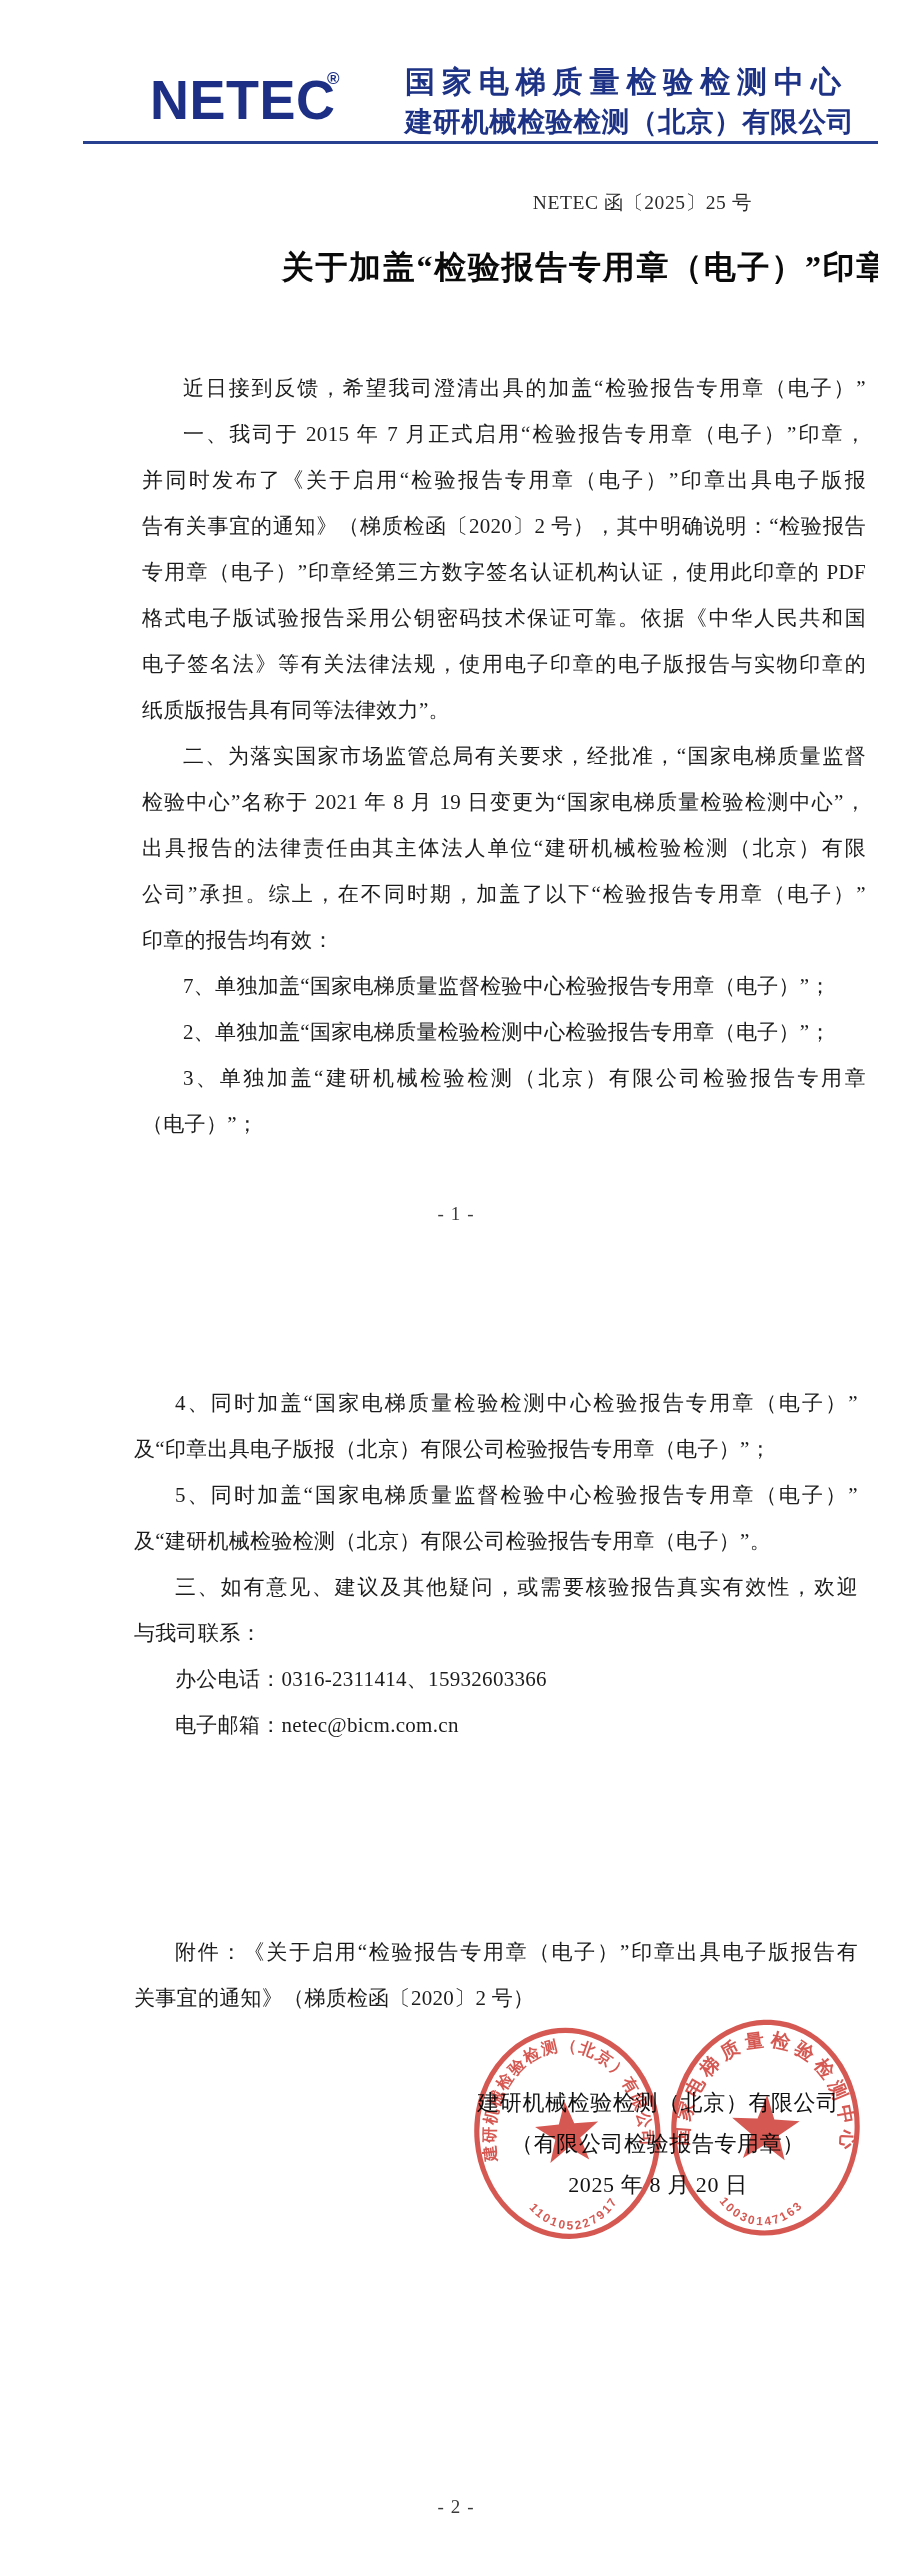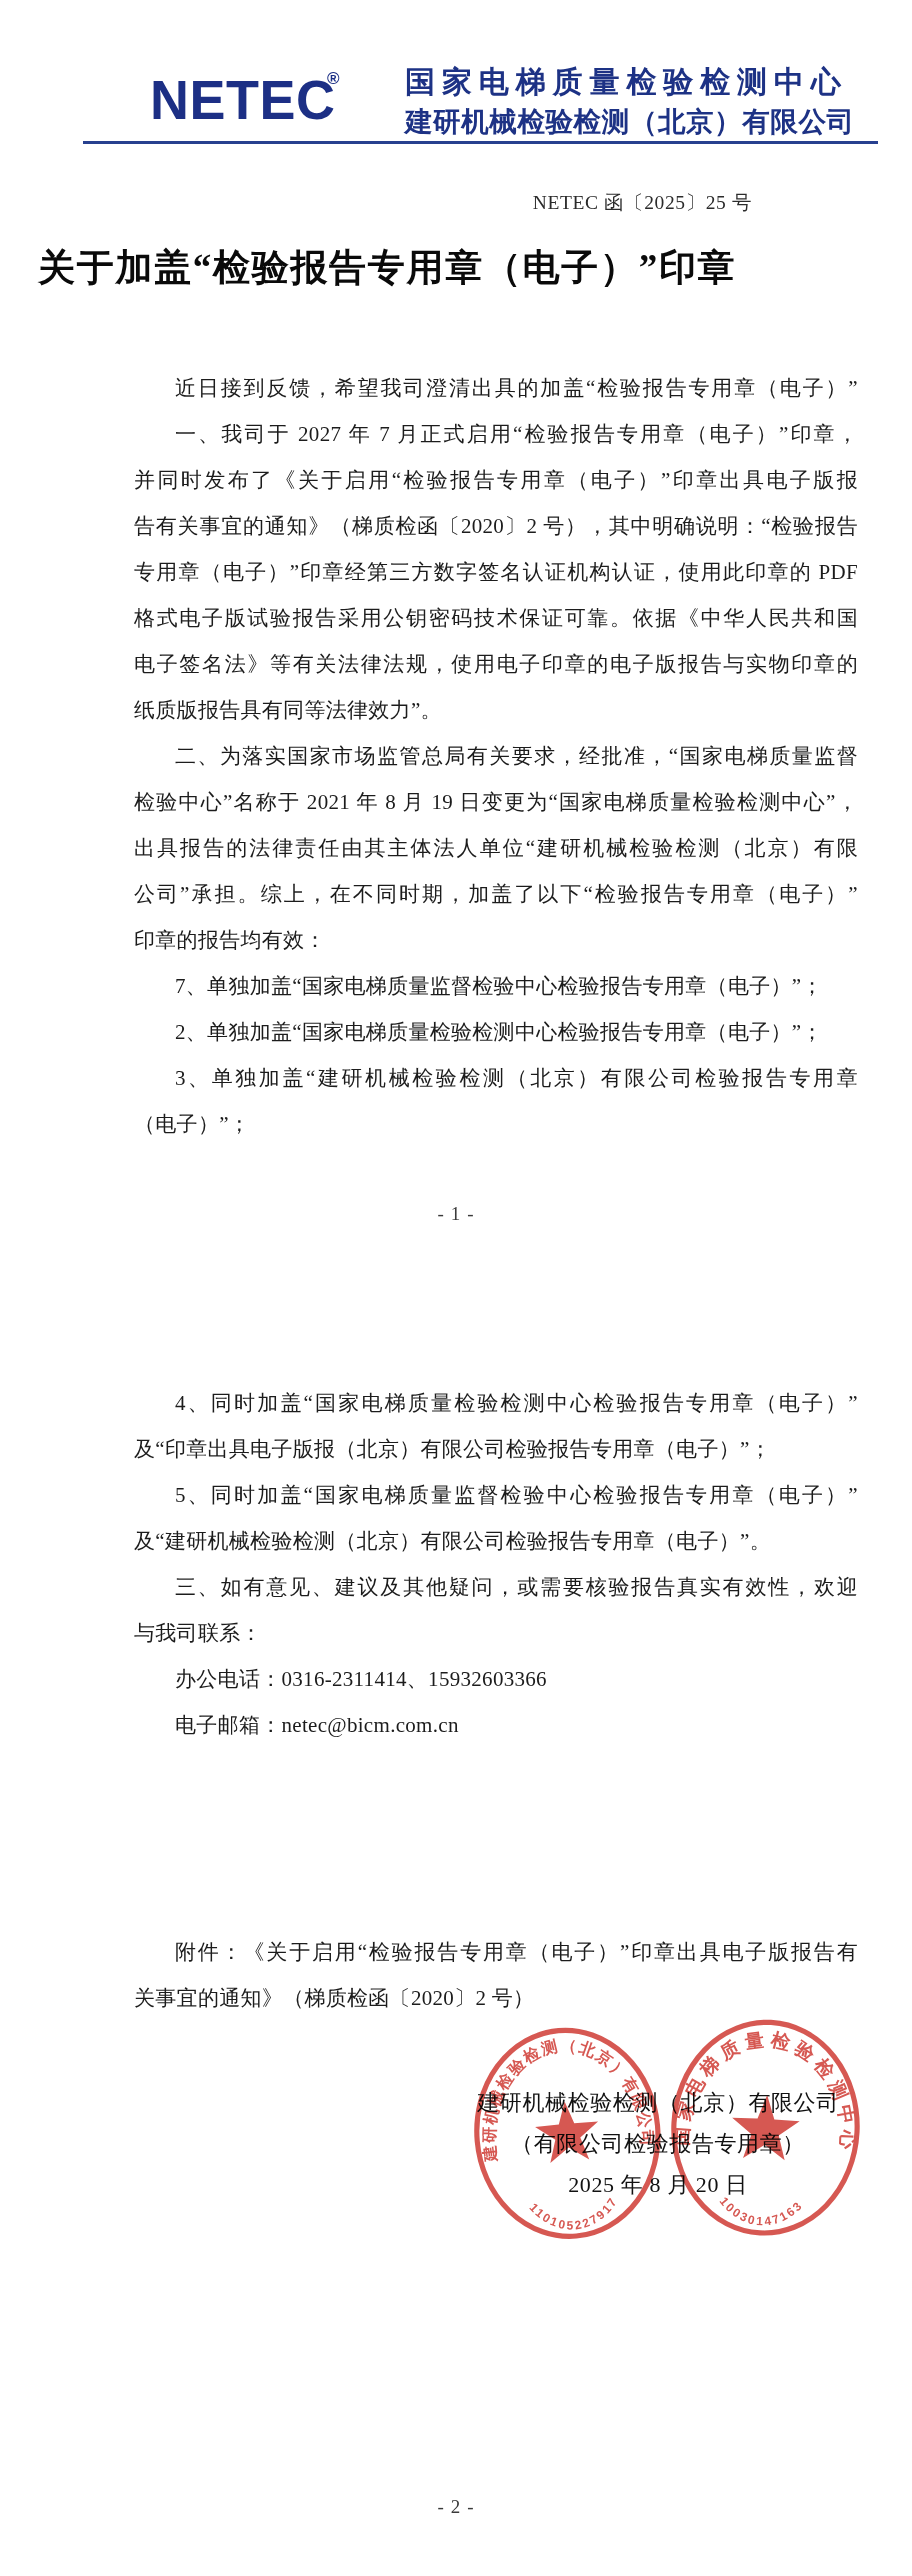--- a/index.html
+++ b/index.html
@@ -41,28 +41,28 @@
   .rule{
     position:absolute; left:49px; top:141px;
     width:814px; height:3.4px; background:#27408f;
   }
   
   .doc-number{
     position:absolute; top:189px; right:126px;
     font-size:19.5px; color:#2b2b2b; letter-spacing:0.6px;
   }
   .title{
-    position:absolute; left:4px; top:237px; width:100%;
-    text-align:left; font-weight:700; color:#0a0a0a;
-    font-size:37px; line-height:61px; letter-spacing:1.7px;
+    position:absolute; left:12px; top:237px; width:100%;
+    text-align:right; font-weight:700; color:#0a0a0a;
+    font-size:32px; line-height:61px; letter-spacing:1.7px;
     margin:0;
   }
   
   .bodyblock{ position:absolute; left:100px; width:724px; }
-  .b1{ top:365px; }
+  .b1{ top:365px;margin-left:8px; }
   .b2{ top:1380px; }
   .b3{ top:1929px; }
   .ln{
     height:46px; line-height:46px;
     font-size:21px; letter-spacing:0.3px; color:#1c1c1c;
     white-space:normal; overflow:visible;
   }
   .ind{ padding-left:41px; }
   .fill{ text-align:justify; text-align-last:justify; }
   
@@ -100,21 +100,21 @@
   <div class="rule"></div>
 
   <div class="doc-number">NETEC 函〔2025〕25 号</div>
 
   <h1 class="title">
     <div>关于加盖“检验报告专用章（电子）”印章</div>
   </h1>
 
   <div class="bodyblock b1">
     <div class="ln ind fill">近日接到反馈，希望我司澄清出具的加盖“检验报告专用章（电子）”</div>
-    <div class="ln ind fill">一、我司于 2027 年 7 月正式启用“检验报告专用章（电子）”印章，</div>
+    <div class="ln ind fill">一、我司于 2015 年 7 月正式启用“检验报告专用章（电子）”印章，</div>
     <div class="ln fill">并同时发布了《关于启用“检验报告专用章（电子）”印章出具电子版报</div>
     <div class="ln fill">告有关事宜的通知》（梯质检函〔2020〕2 号），其中明确说明：“检验报告</div>
     <div class="ln fill">专用章（电子）”印章经第三方数字签名认证机构认证，使用此印章的 PDF</div>
     <div class="ln fill">格式电子版试验报告采用公钥密码技术保证可靠。依据《中华人民共和国</div>
     <div class="ln fill">电子签名法》等有关法律法规，使用电子印章的电子版报告与实物印章的</div>
     <div class="ln">纸质版报告具有同等法律效力”。</div>
     <div class="ln ind fill">二、为落实国家市场监管总局有关要求，经批准，“国家电梯质量监督</div>
     <div class="ln fill">检验中心”名称于 2021 年 8 月 19 日变更为“国家电梯质量检验检测中心”，</div>
     <div class="ln fill">出具报告的法律责任由其主体法人单位“建研机械检验检测（北京）有限</div>
     <div class="ln fill">公司”承担。综上，在不同时期，加盖了以下“检验报告专用章（电子）”</div>

